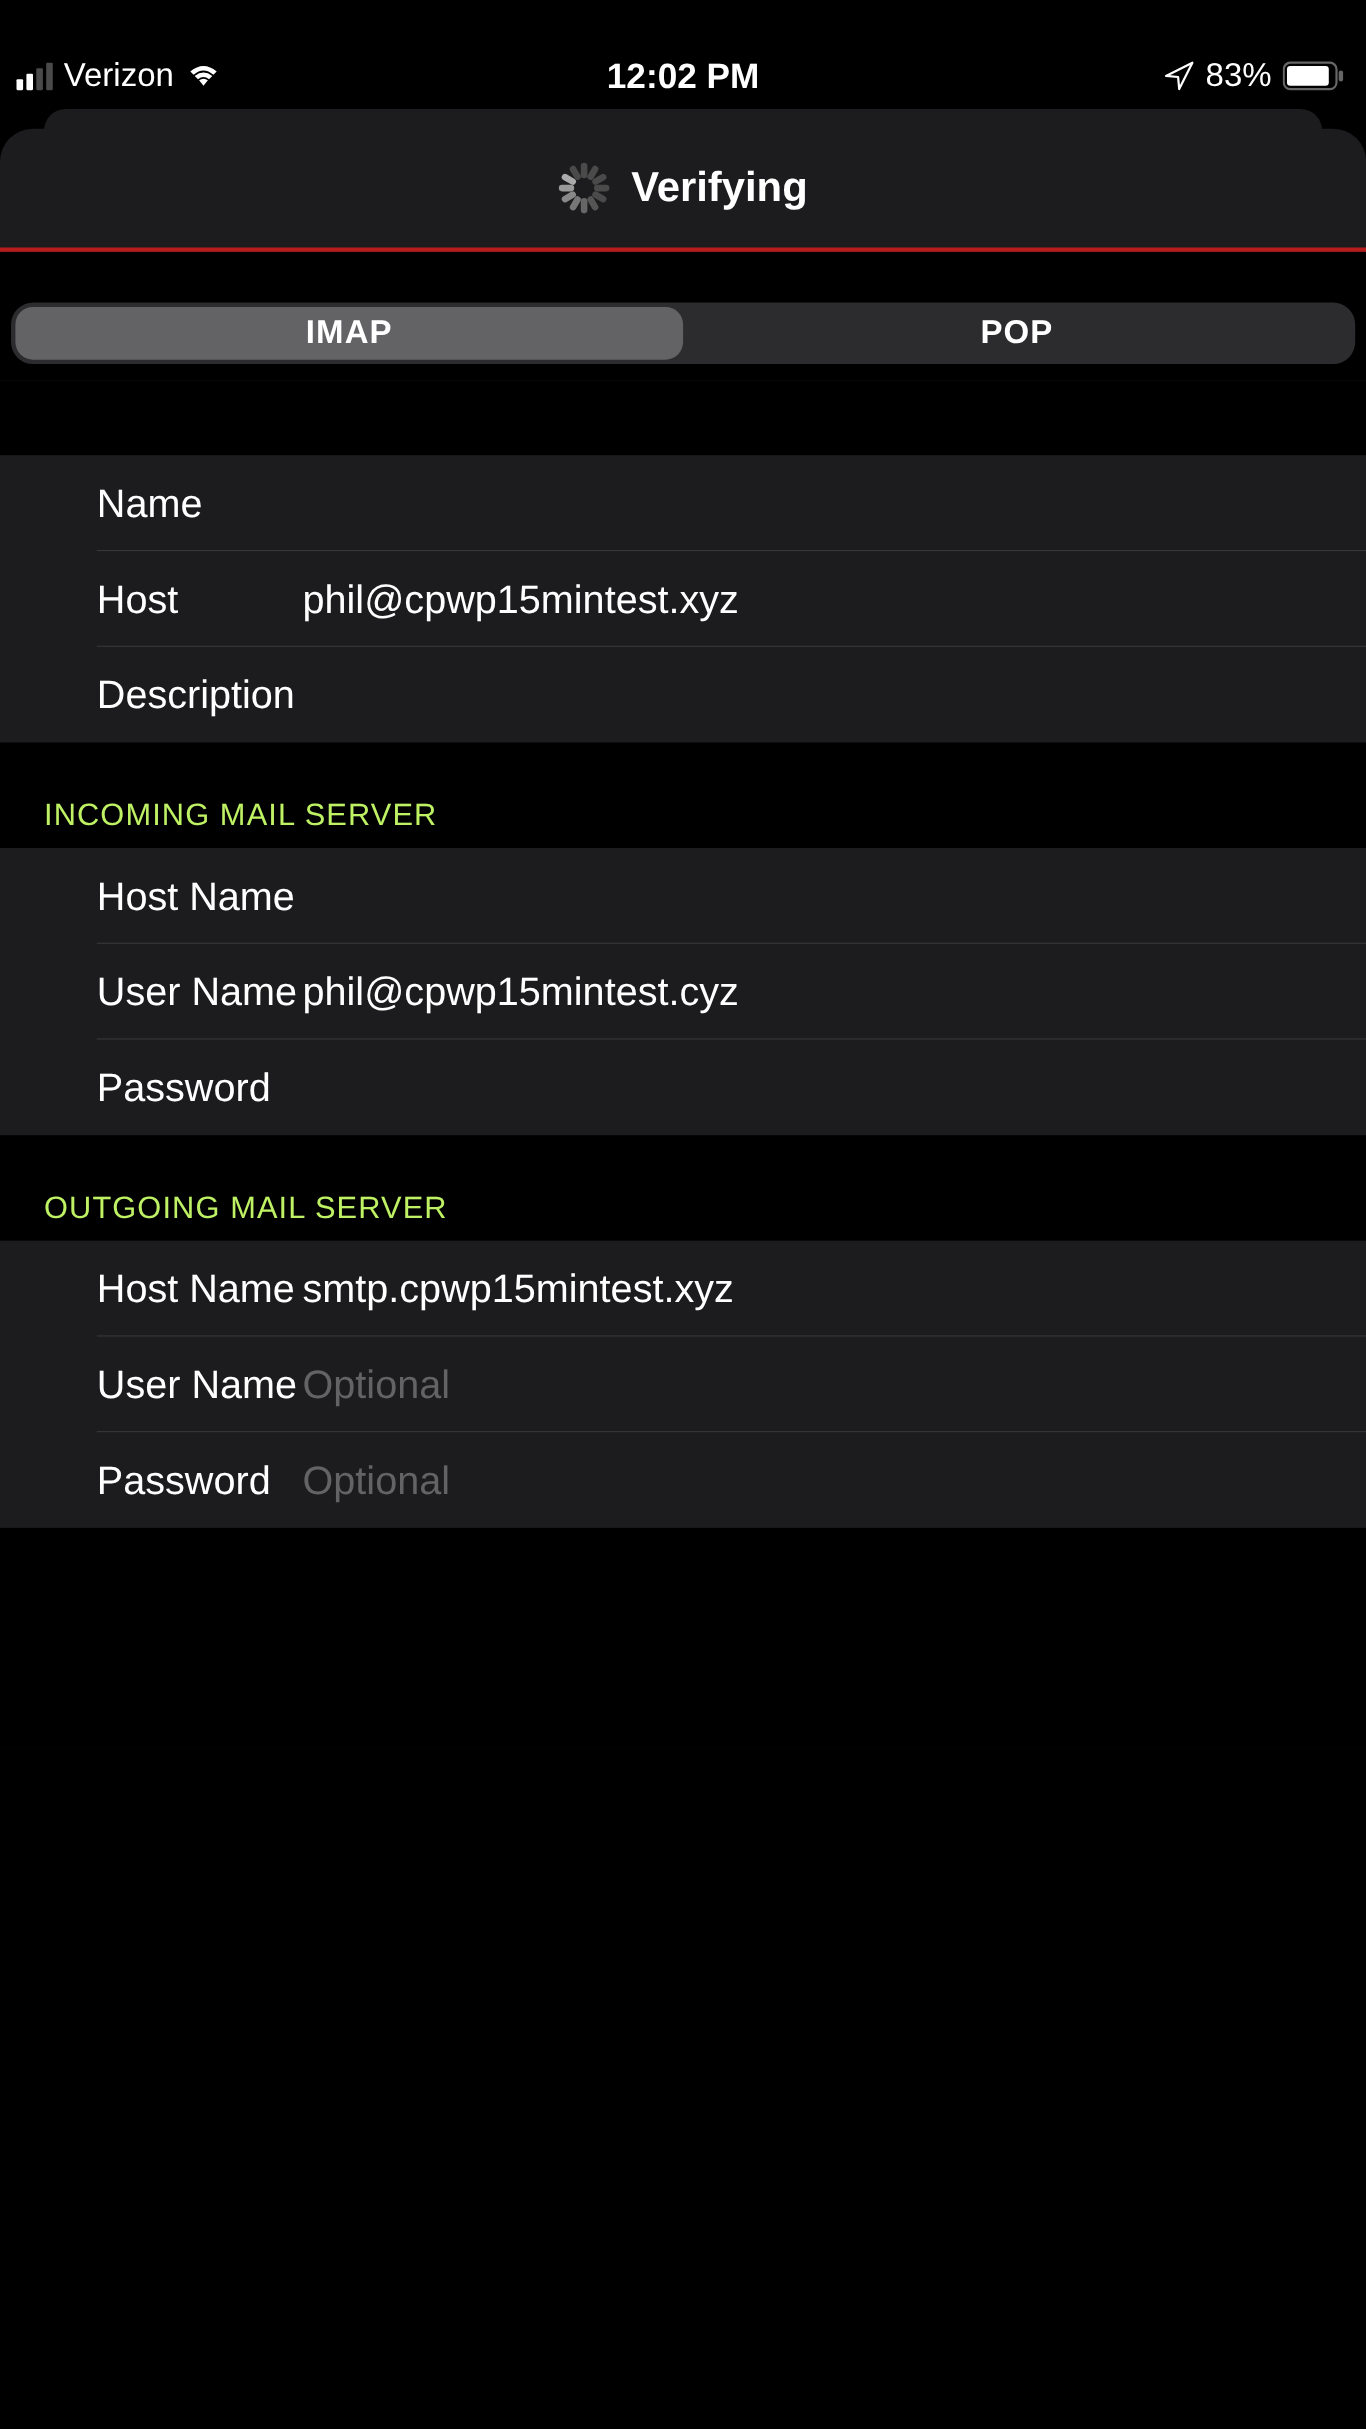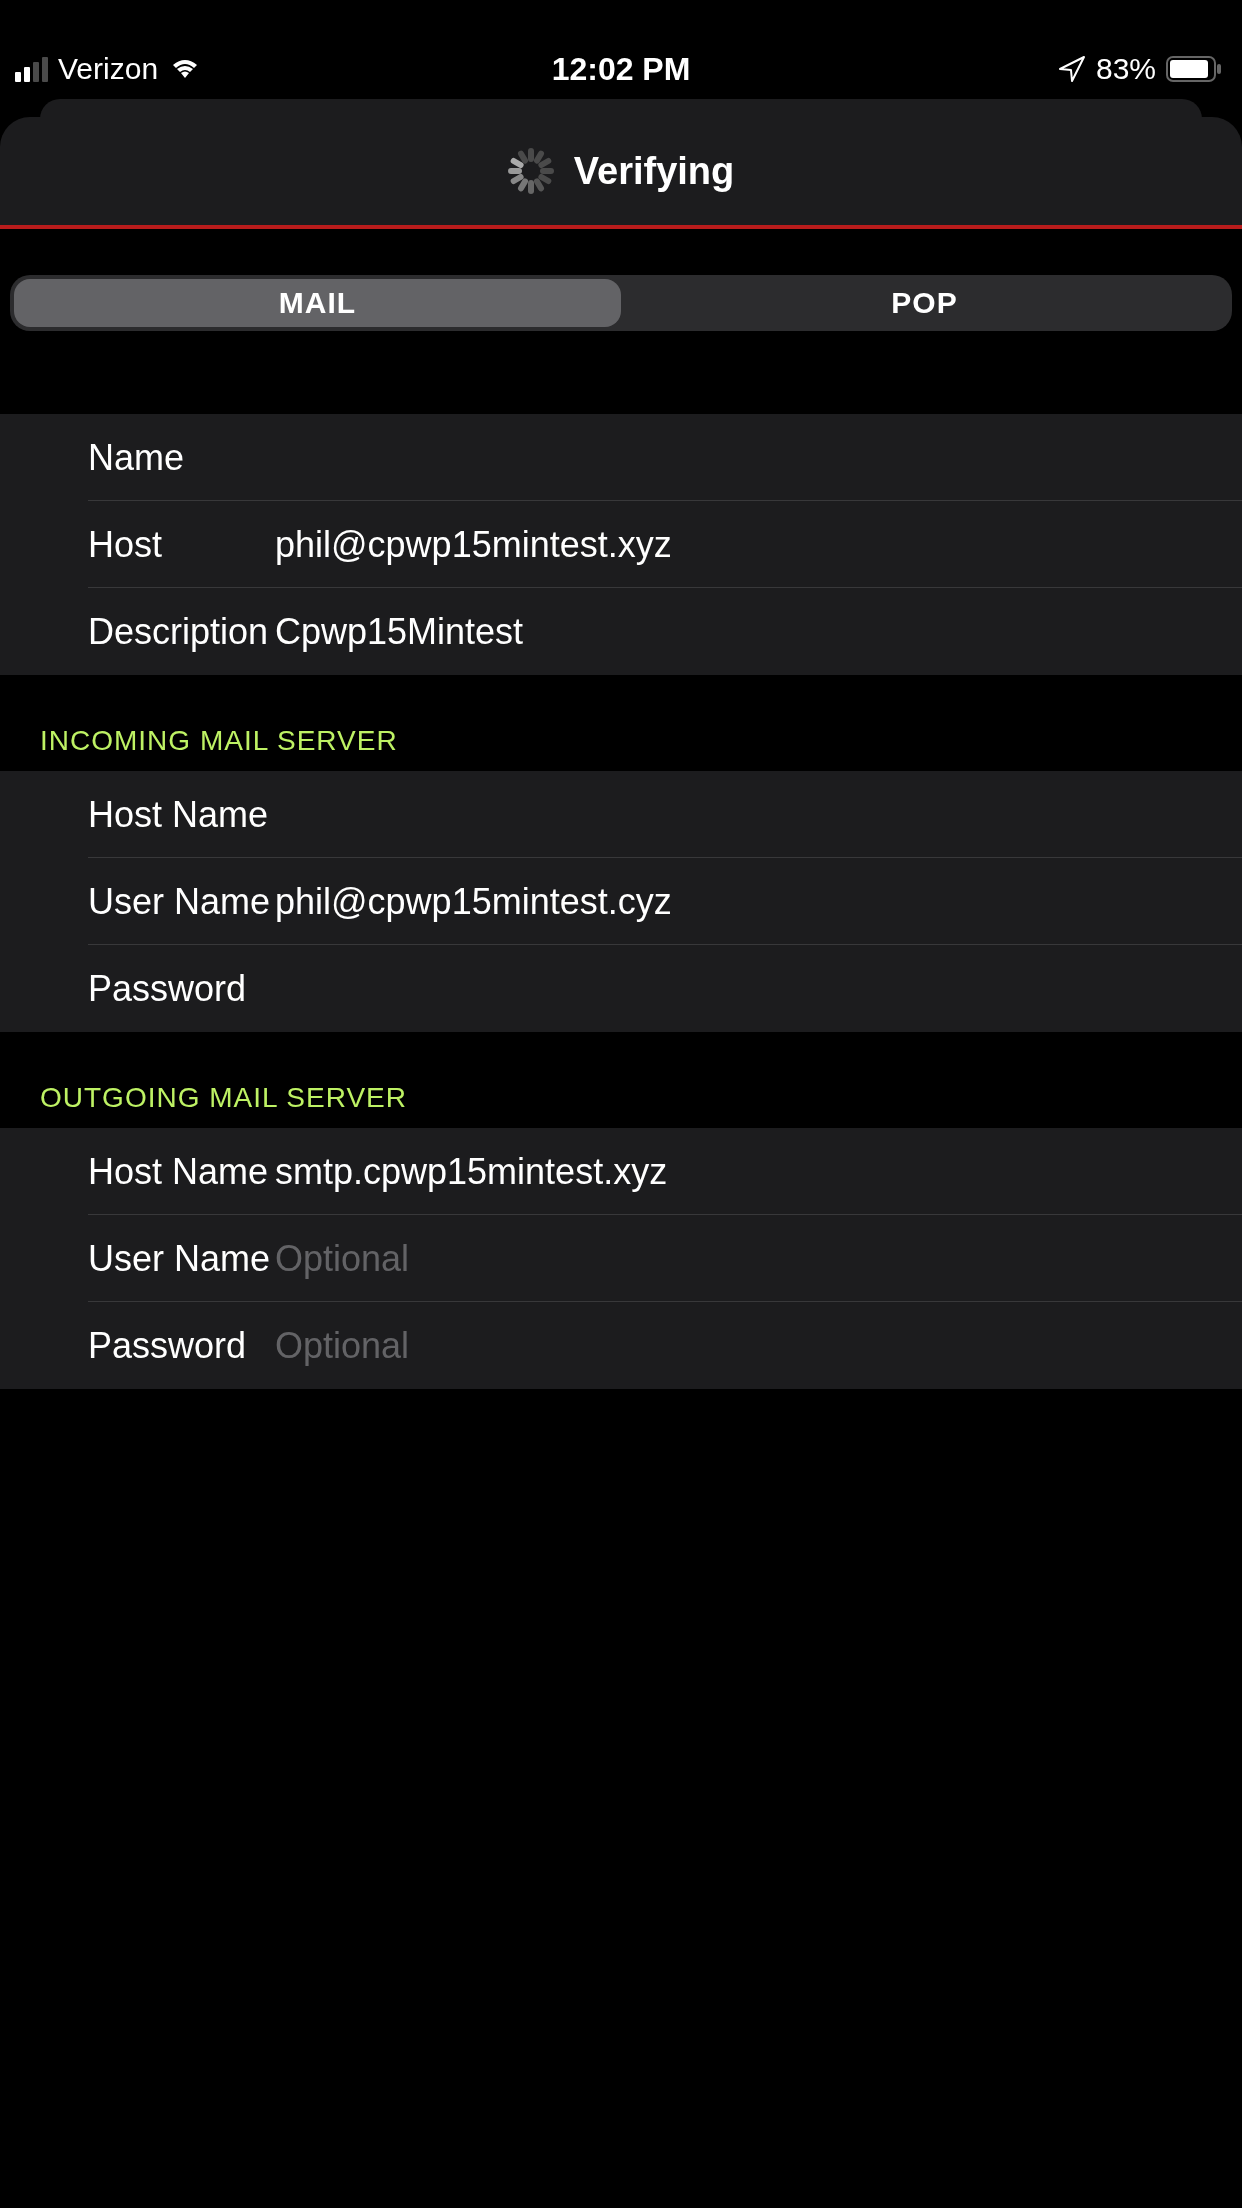--- a/index.html
+++ b/index.html
@@ -287,38 +287,37 @@
       <div class="spinner-blade" style="transform: translateX(-50%) rotate(240deg); background:#888;"></div>
       <div class="spinner-blade" style="transform: translateX(-50%) rotate(270deg); background:#999;"></div>
       <div class="spinner-blade" style="transform: translateX(-50%) rotate(300deg); background:#aaa;"></div>
       <div class="spinner-blade" style="transform: translateX(-50%) rotate(330deg); background:#4a4a4a;"></div>
     </div>
     <span class="nav-title">Verifying</span>
   </div>
 
   <div class="segment-area">
     <div class="segmented-control">
-      <div class="segment selected">MAIL</div>
+      <div class="segment selected">IMAP</div>
       <div class="segment">POP</div>
     </div>
   </div>
 
   <div class="spacer"></div>
 
   <div class="form-group">
     <div class="form-row">
       <span class="field-label">Name</span>
     </div>
     <div class="form-row">
       <span class="field-label">Host</span>
       <input class="field-input" value="phil@cpwp15mintest.xyz" style="">
     </div>
     <div class="form-row">
       <span class="field-label">Description</span>
-      <input class="field-input" value="Cpwp15Mintest" style="">
     </div>
   </div>
 
   <div class="section-header">INCOMING MAIL SERVER</div>
   <div class="form-group">
     <div class="form-row">
       <span class="field-label">Host Name</span>
     </div>
     <div class="form-row">
       <span class="field-label">User Name</span>

